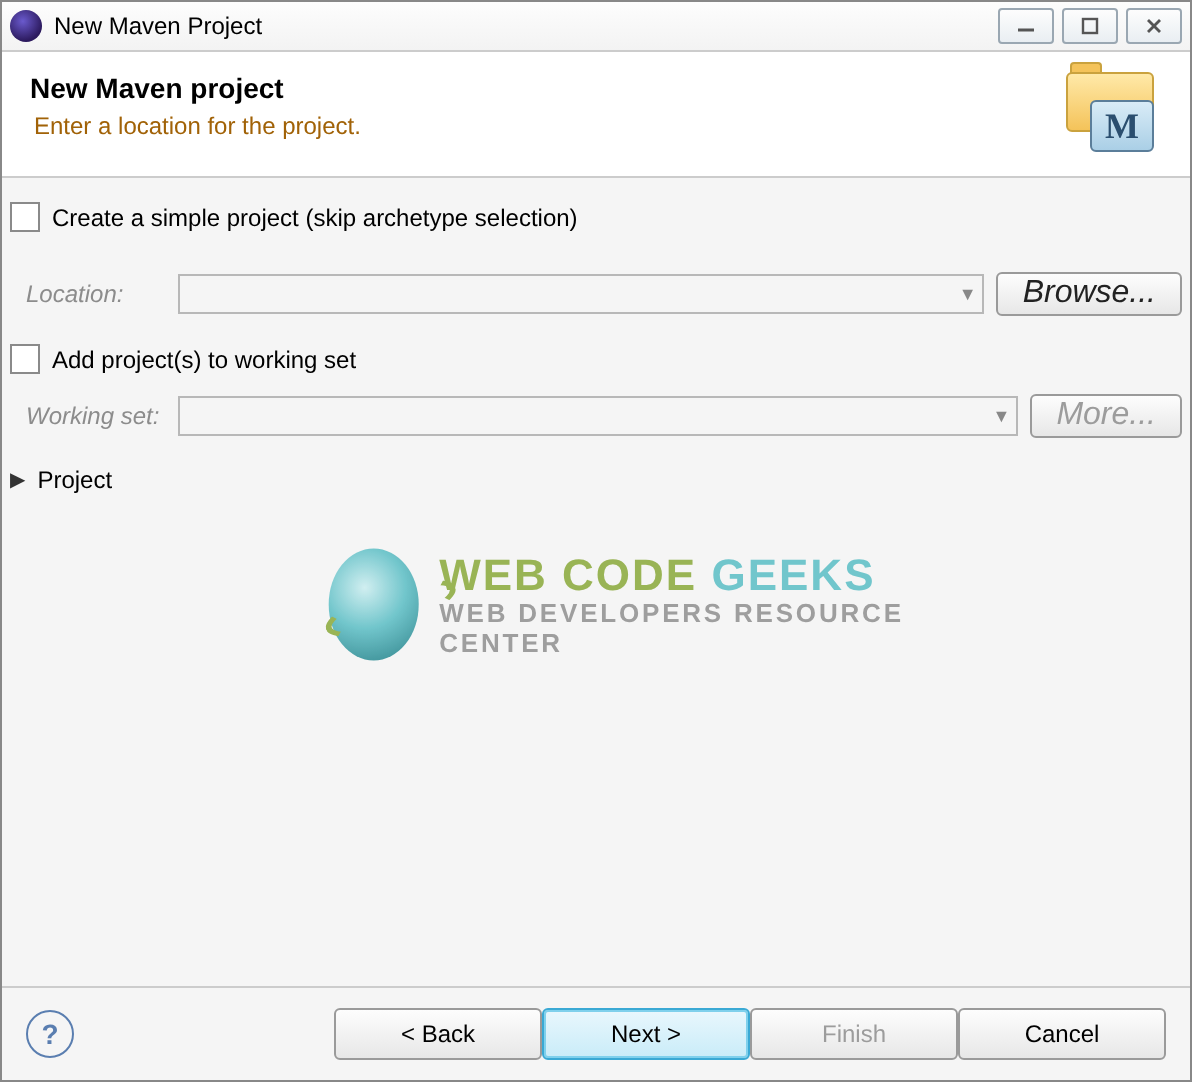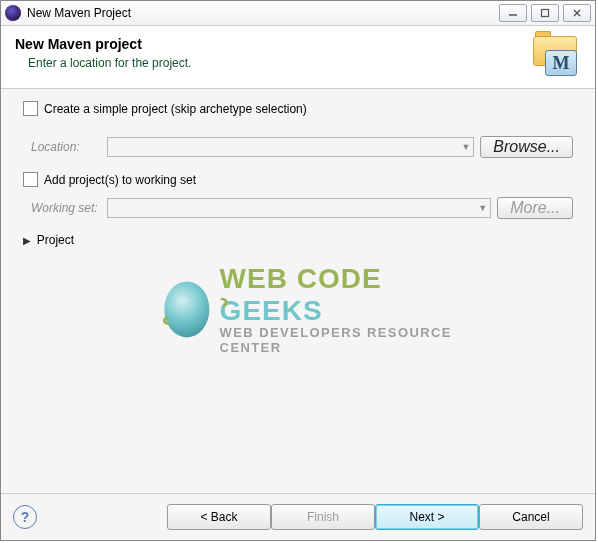--- a/index.html
+++ b/index.html
@@ -48,21 +48,21 @@
   .headerband {
     background: #fff;
     padding: 10px 14px 12px 14px;
     border-bottom: 1px solid #ccc;
     display: flex; align-items: flex-start;
   }
   .headerband .texts { flex: 1; }
   .headerband h1 {
     margin: 0 0 4px 0; font-size: 14px; font-weight: bold;
   }
-  .headerband .subtitle { font-size: 12px; margin-left: 13px; color: #14532d; }
+  .headerband .subtitle { font-size: 12px; margin-left: 2px; color: #a16207; }
   .maven-icon {
     width: 46px; height: 40px; position: relative;
     margin-left: 8px; margin-right: 4px;
   }
   .maven-icon .folder {
     position: absolute; top:0; left:2px; width:42px; height:28px;
     background: linear-gradient(#ffe9a8,#f4c35a);
     border:1px solid #caa23e; border-radius:3px;
   }
   .maven-icon .tab {
@@ -75,21 +75,21 @@
     background: linear-gradient(#d9ecf7,#aacfe6);
     border:1px solid #5b7e9a; border-radius:3px;
     color:#2a4e6f; font-weight:bold; font-size:18px;
     display:flex; align-items:center; justify-content:center;
     font-family: "Times New Roman", serif;
   }
   
   .body {
     flex: 1;
     background: #f5f5f5;
-    padding: 12px 22px;
+    padding: 12px 4px;
     position: relative;
   }
   .row { display:flex; align-items:center; margin-bottom:10px; }
   .checkbox {
     width:13px; height:13px; border:1px solid #8a8a8a;
     background:#fff; margin-right:6px; display:inline-flex;
     align-items:center; justify-content:center; font-size:11px;
     line-height:1;
   }
   .checkbox.checked::after { content:"✔"; color:#2a64c7; font-size:11px; position:relative; top:-1px;}
@@ -129,21 +129,21 @@
   }
   .wm-globe::before, .wm-globe::after {
     content:""; position:absolute; border-radius:50%;
   }
   .wm-globe::before {
     width:62px; height:14px; left:-3px; top:20px;
     border:3px solid #8aa93a; border-top-color:transparent; border-bottom-color:transparent;
     transform: rotate(-18deg);
   }
   .wm-text1 {
-    font-size:28px; font-weight:800; letter-spacing:1px;
+    font-size:22px; font-weight:800; letter-spacing:1px;
     color:#8aa93a;
   }
   .wm-text1 .g { color:#5bbec5; }
   .wm-text2 {
     font-size:13px; letter-spacing:1.4px; color:#8f8f8f; font-weight:700;
     margin-top:-2px;
   }
   
   .footer {
     border-top:1px solid #ccc;
@@ -257,18 +257,18 @@
         <div class="wm-text2">WEB DEVELOPERS RESOURCE CENTER</div>
       </div>
     </div>
 
   </div>
 
   <div class="footer">
     <span class="help">?</span>
     <span class="spacer"></span>
     <span class="fbtn">&lt; Back</span>
+    <span class="fbtn primary">Next &gt;</span>
     <span class="fbtn disabled">Finish</span>
-    <span class="fbtn primary">Next &gt;</span>
     <span class="fbtn">Cancel</span>
   </div>
 
 </div>
 
 </body></html>

